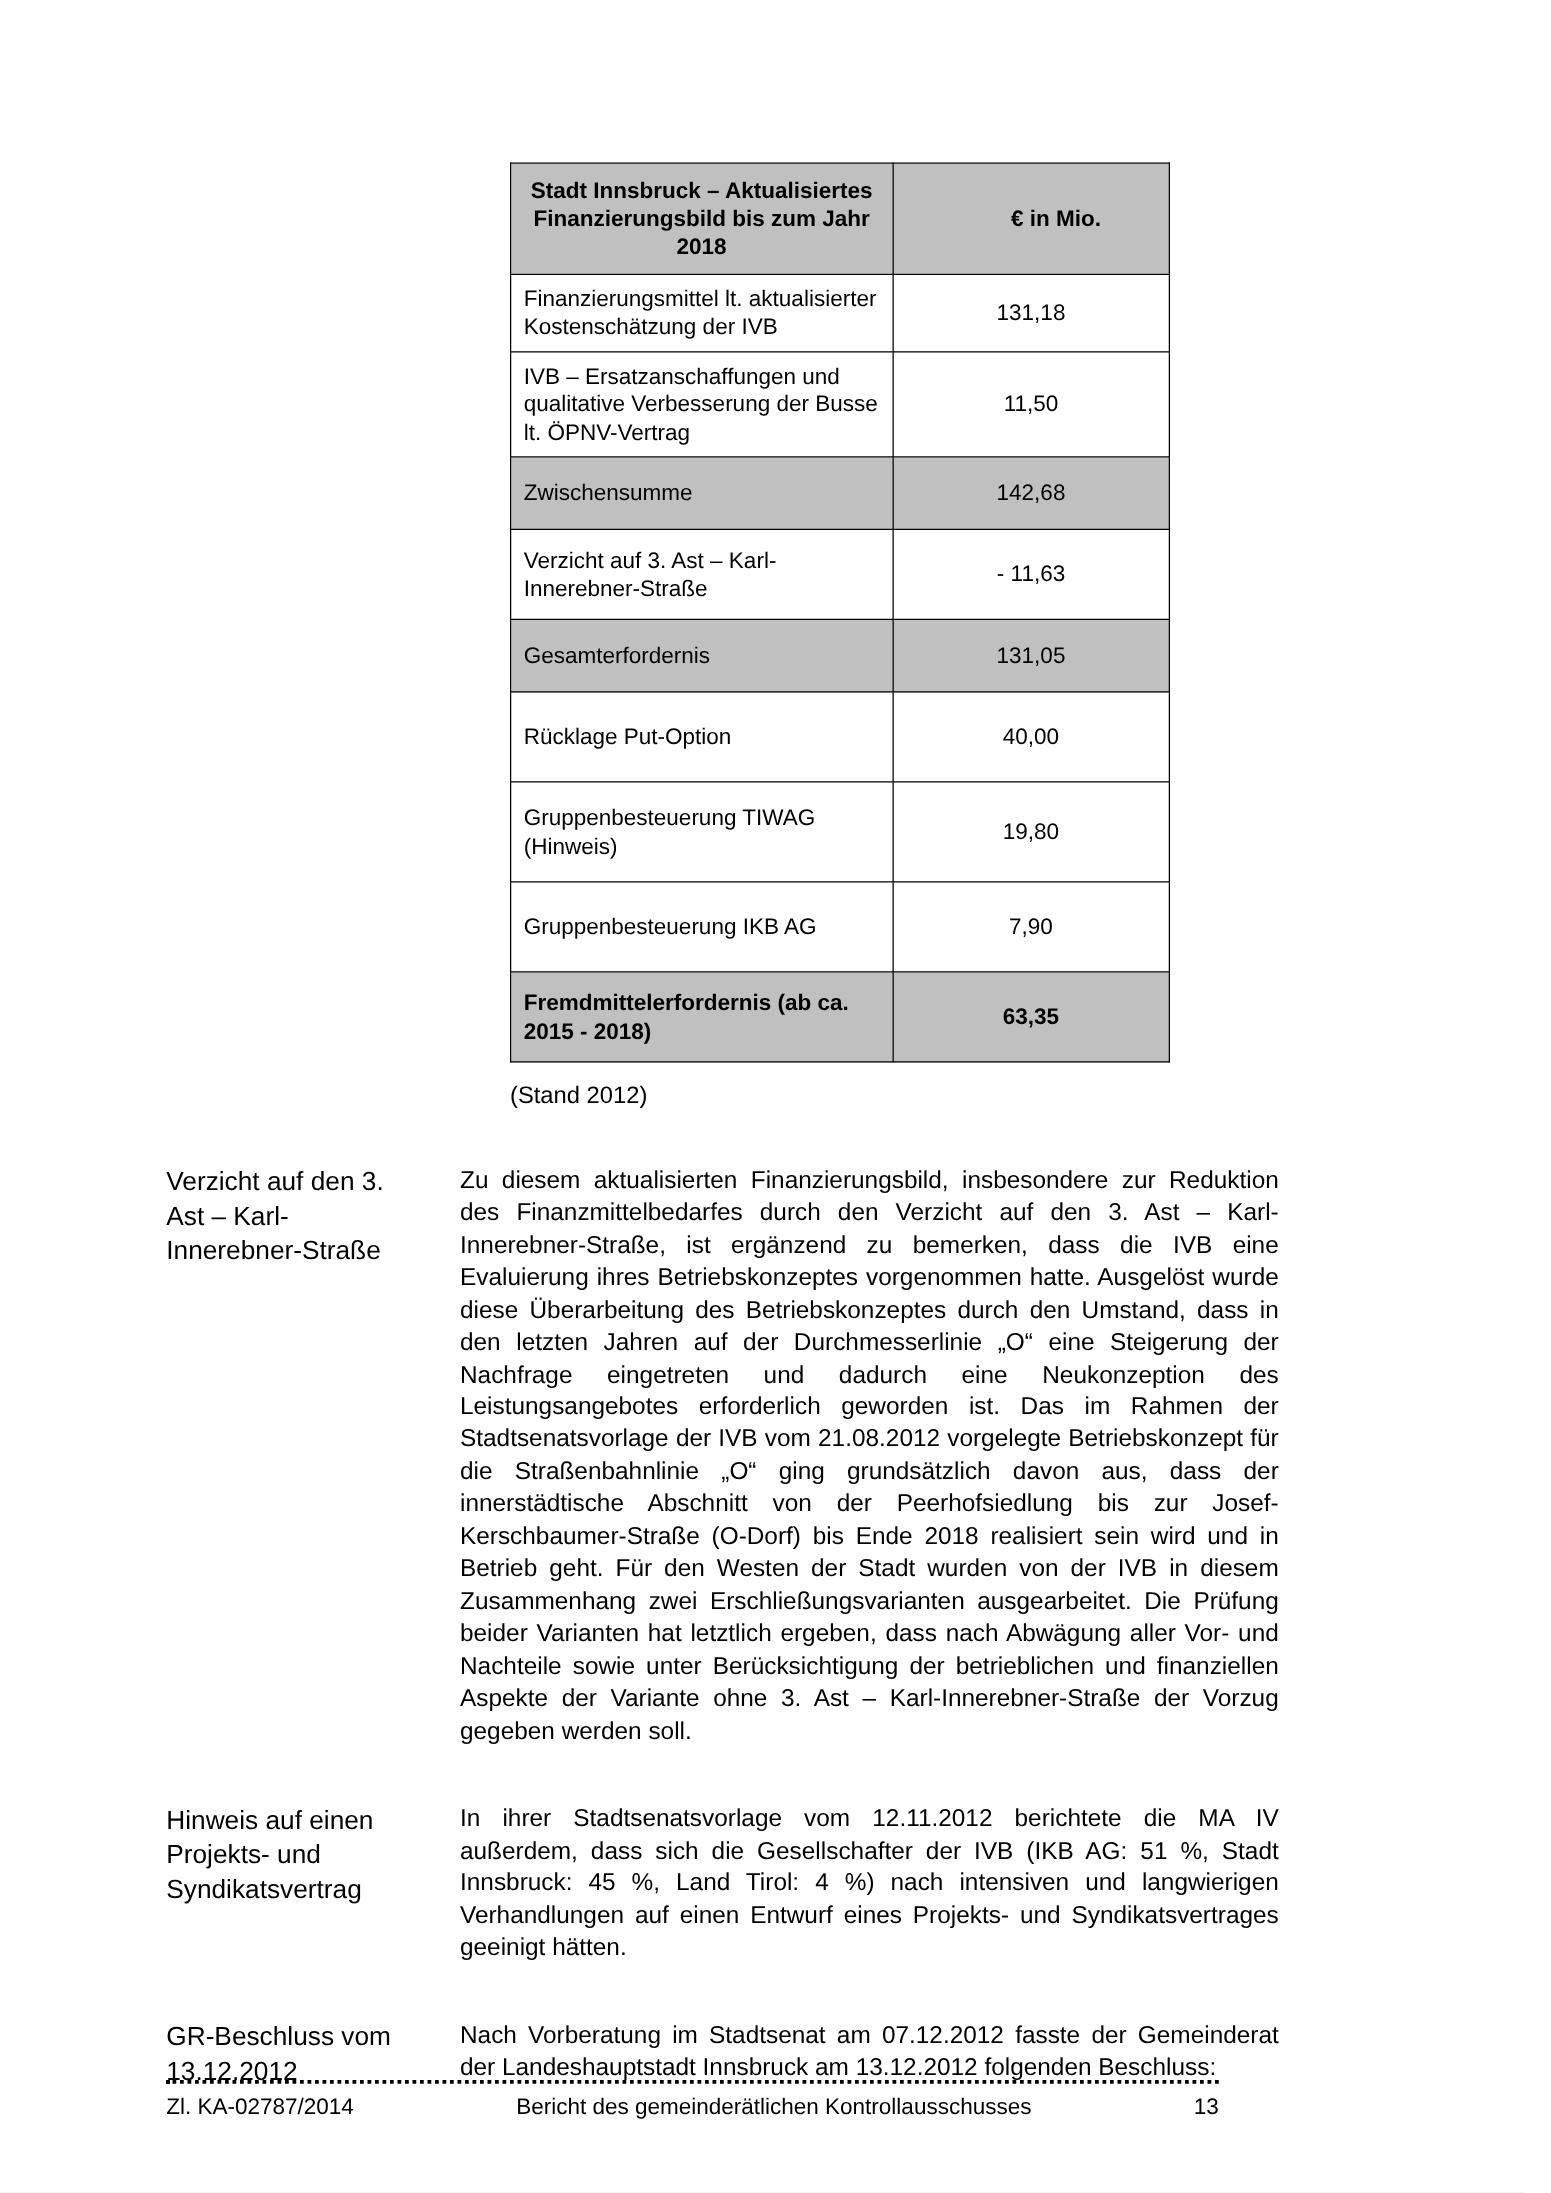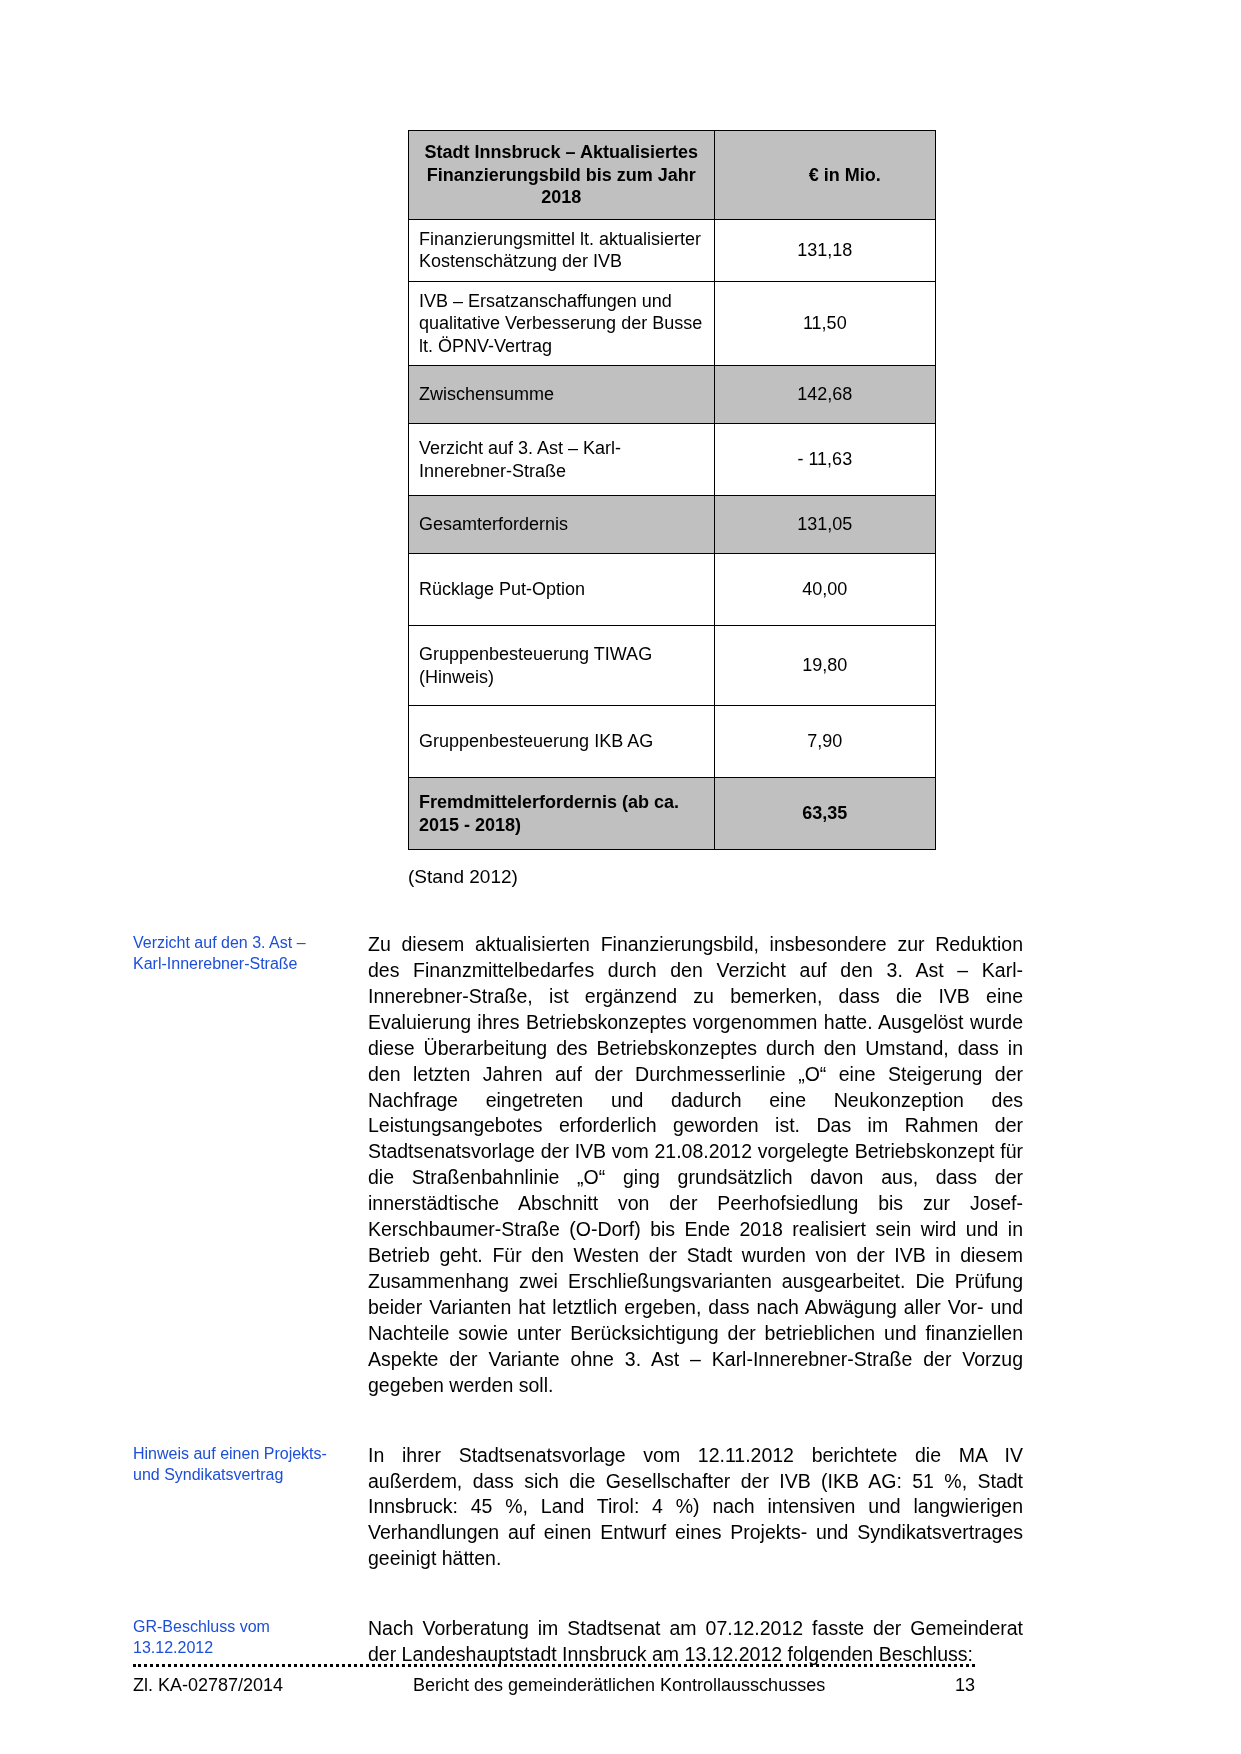--- a/index.html
+++ b/index.html
@@ -50,22 +50,22 @@
     margin: 16px 0 0 275px;
     font-size: 19px;
   }
 
   
   .section { display: flex; margin-top: 44px; }
   .margin-label {
     width: 215px;
     flex: 0 0 215px;
     padding-right: 12px;
-    color: #1d4ed8;
-    font-size: 16px;
+    color: #000000;
+    font-size: 21px;
     line-height: 1.32;
   }
   .body-text {
     width: 655px;
     flex: 0 0 655px;
     font-size: 19.5px;
     line-height: 1.33;
     text-align: justify;
     margin-left: 20px;
   }

